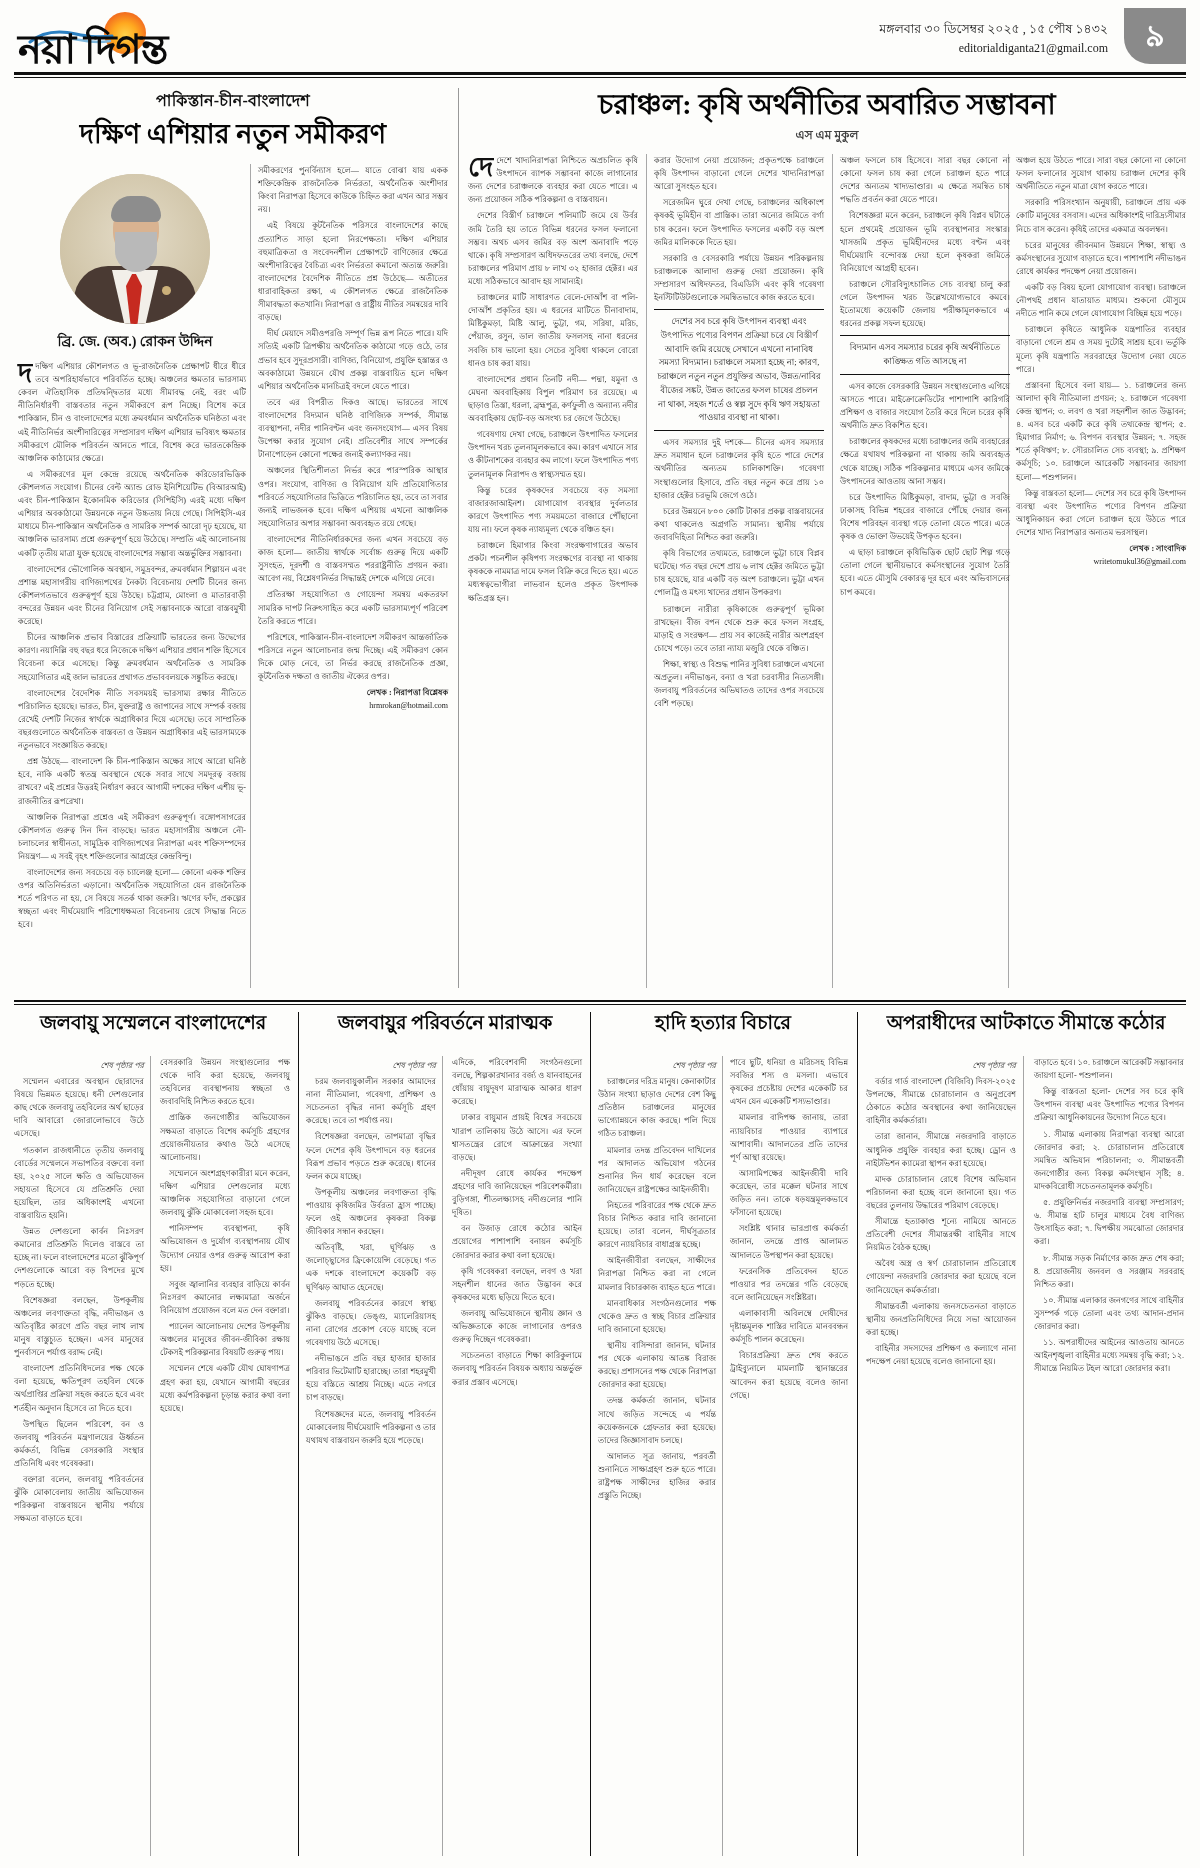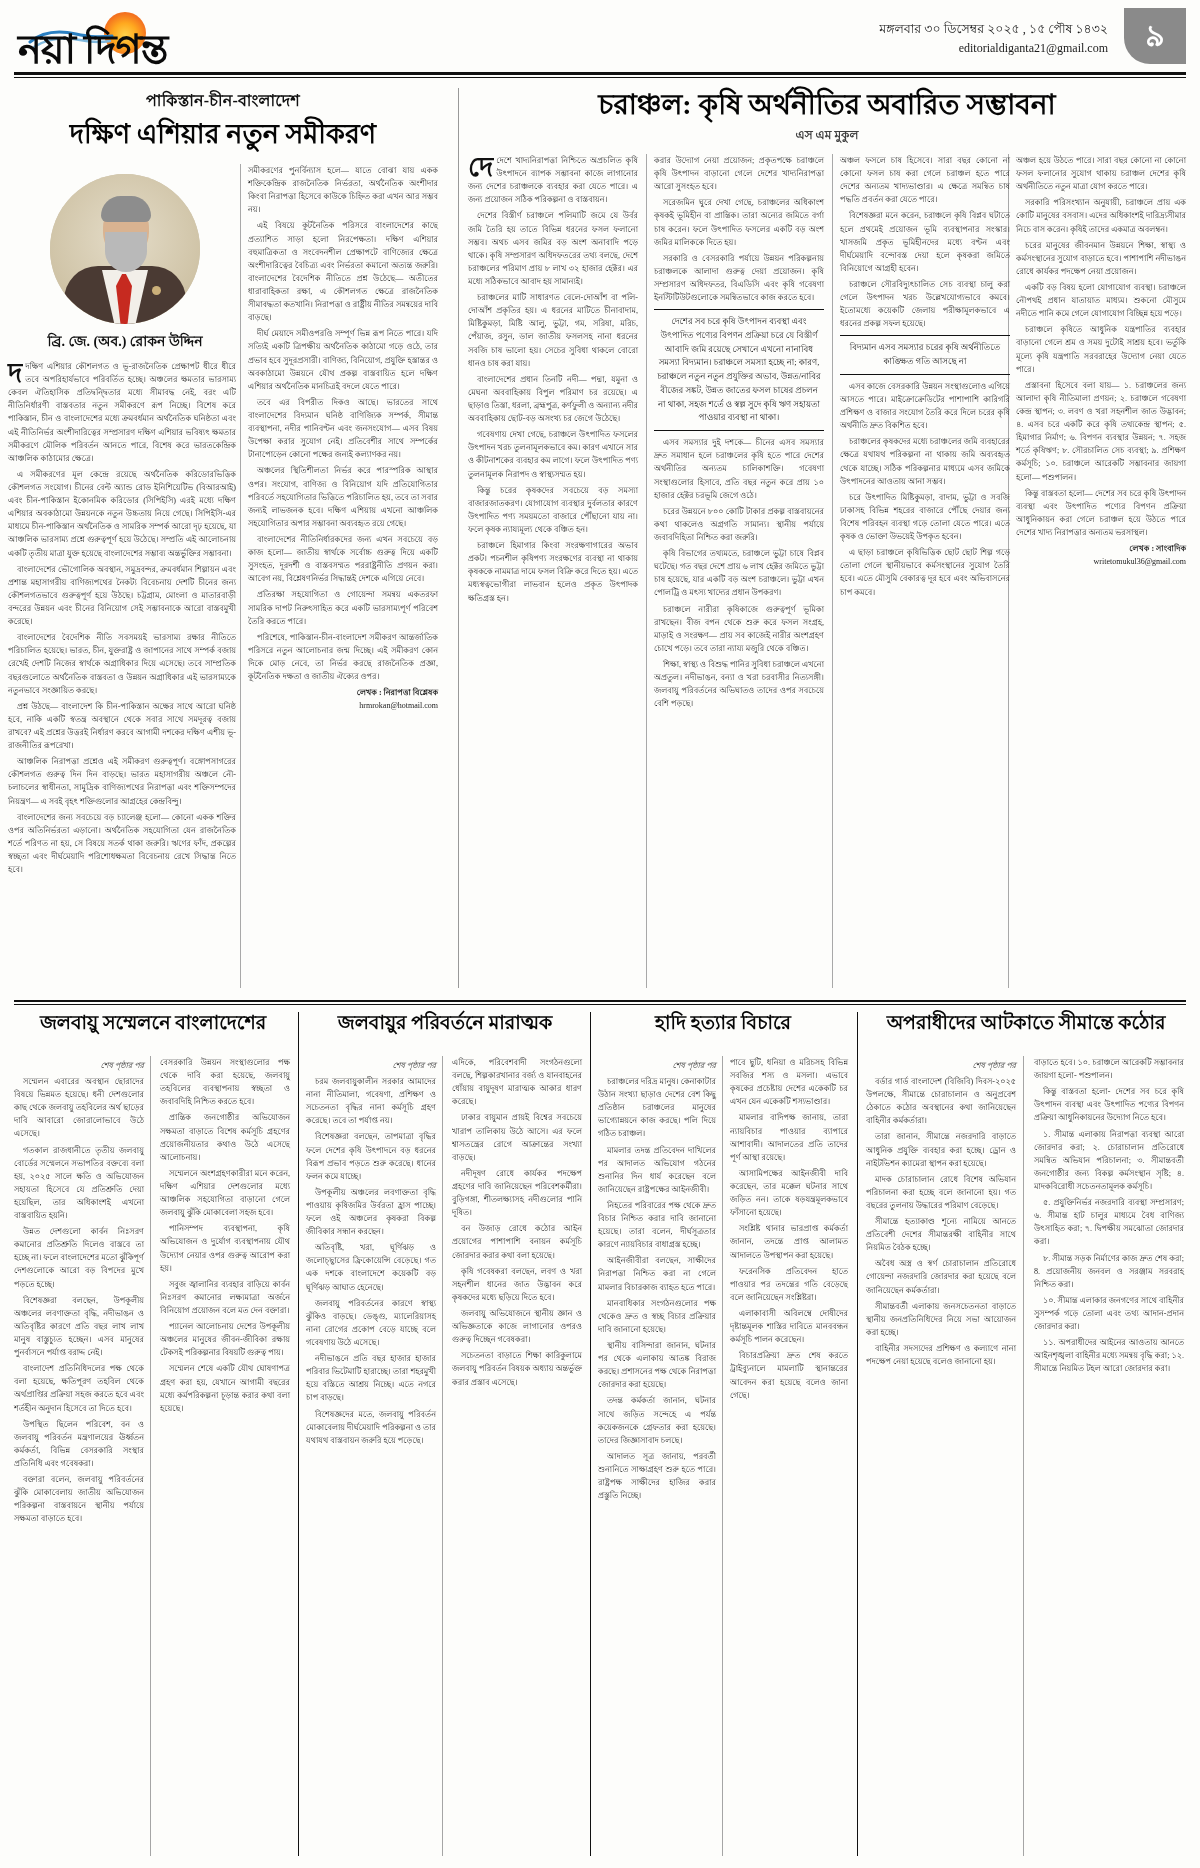--- a/index.html
+++ b/index.html
@@ -64,21 +64,21 @@
 
   .contfrom{
     font-size:8px;text-align:right;font-style:italic;color:#333;margin-bottom:2px;
   }
   .writer-tag{
     font-size:8px;text-align:right;color:#222;margin-top:4px;font-weight:600;
   }
   .writer-mail{font-size:8px;text-align:right;color:#222;}
 
   
-  .artA{position:absolute;left:8px;top:88px;width:430px;height:900px;}
+  .artA{position:absolute;left:18px;top:88px;width:430px;height:900px;}
   .artA .kicker{font-size:16px;}
   .artA .headline{font-size:27px;margin-top:4px;}
   .artA-body{position:absolute;left:0;top:76px;width:430px;height:824px;}
   .portrait{
     position:absolute;left:42px;top:10px;width:150px;height:150px;border-radius:50%;
     overflow:hidden;background:#cfc6b2;
   }
   .p-bg{position:absolute;inset:0;background:radial-gradient(circle at 50% 42%,#e4dcc8 0%,#cfc3a6 70%,#bdb092 100%);}
   .p-suit{position:absolute;left:14px;top:92px;width:122px;height:62px;background:#4a3a33;border-radius:34px 34px 0 0;}
   .p-shirt{position:absolute;left:52px;top:96px;width:46px;height:56px;background:#f2efe9;clip-path:polygon(0 0,100% 0,72% 100%,28% 100%);}
@@ -175,20 +175,21 @@
           <div class="p-hair"></div>
           <div class="p-beard"></div>
           <div class="p-pin"></div>
         </div>
         <div class="artA-caption">ব্রি. জে. (অব.) রোকন উদ্দিন</div>
 
         <div class="artA-c1-text bodytext">
           <p><span class="dropcap">দ</span><span>দক্ষিণ এশিয়ার কৌশলগত ও ভূ-রাজনৈতিক প্রেক্ষাপট ধীরে ধীরে তবে অপরিহার্যভাবে পরিবর্তিত হচ্ছে। অঞ্চলের ক্ষমতার ভারসাম্য কেবল ঐতিহাসিক প্রতিদ্বন্দ্বিতার মধ্যে সীমাবদ্ধ নেই, বরং এটি নীতিনির্ধারণী বাস্তবতার নতুন সমীকরণে রূপ নিচ্ছে। বিশেষ করে পাকিস্তান, চীন ও বাংলাদেশের মধ্যে ক্রমবর্ধমান অর্থনৈতিক ঘনিষ্ঠতা এবং এই নীতিনির্ভর অংশীদারিত্বের সম্প্রসারণ দক্ষিণ এশিয়ার ভবিষ্যৎ ক্ষমতার সমীকরণে মৌলিক পরিবর্তন আনতে পারে, বিশেষ করে ভারতকেন্দ্রিক আঞ্চলিক কাঠামোর ক্ষেত্রে।</span></p>
           <p>এ সমীকরণের মূল কেন্দ্রে রয়েছে অর্থনৈতিক করিডোরভিত্তিক কৌশলগত সংযোগ। চীনের বেল্ট অ্যান্ড রোড ইনিশিয়েটিভ (বিআরআই) এবং চীন-পাকিস্তান ইকোনমিক করিডোর (সিপিইসি) এরই মধ্যে দক্ষিণ এশিয়ার অবকাঠামো উন্নয়নকে নতুন উচ্চতায় নিয়ে গেছে। সিপিইসি-এর মাধ্যমে চীন-পাকিস্তান অর্থনৈতিক ও সামরিক সম্পর্ক আরো দৃঢ় হয়েছে, যা আঞ্চলিক ভারসাম্য প্রশ্নে গুরুত্বপূর্ণ হয়ে উঠেছে। সম্প্রতি এই আলোচনায় একটি তৃতীয় মাত্রা যুক্ত হয়েছে বাংলাদেশের সম্ভাব্য অন্তর্ভুক্তির সম্ভাবনা।</p>
           <p>বাংলাদেশের ভৌগোলিক অবস্থান, সমুদ্রবন্দর, ক্রমবর্ধমান শিল্পায়ন এবং প্রশান্ত মহাসাগরীয় বাণিজ্যপথের নৈকট্য বিবেচনায় দেশটি চীনের জন্য কৌশলগতভাবে গুরুত্বপূর্ণ হয়ে উঠছে। চট্টগ্রাম, মোংলা ও মাতারবাড়ী বন্দরের উন্নয়ন এবং চীনের বিনিয়োগ সেই সম্ভাবনাকে আরো বাস্তবমুখী করেছে।</p>
+          <p>চীনের আঞ্চলিক প্রভাব বিস্তারের প্রক্রিয়াটি ভারতের জন্য উদ্বেগের কারণ। নয়াদিল্লি বহু বছর ধরে নিজেকে দক্ষিণ এশিয়ার প্রধান শক্তি হিসেবে বিবেচনা করে এসেছে। কিন্তু ক্রমবর্ধমান অর্থনৈতিক ও সামরিক সহযোগিতার এই জাল ভারতের প্রথাগত প্রভাববলয়কে সঙ্কুচিত করছে।</p>
           <p>বাংলাদেশের বৈদেশিক নীতি সবসময়ই ভারসাম্য রক্ষার নীতিতে পরিচালিত হয়েছে। ভারত, চীন, যুক্তরাষ্ট্র ও জাপানের সাথে সম্পর্ক বজায় রেখেই দেশটি নিজের স্বার্থকে অগ্রাধিকার দিয়ে এসেছে। তবে সাম্প্রতিক বছরগুলোতে অর্থনৈতিক বাস্তবতা ও উন্নয়ন অগ্রাধিকার এই ভারসাম্যকে নতুনভাবে সংজ্ঞায়িত করছে।</p>
           <p>প্রশ্ন উঠছে— বাংলাদেশ কি চীন-পাকিস্তান অক্ষের সাথে আরো ঘনিষ্ঠ হবে, নাকি একটি স্বতন্ত্র অবস্থানে থেকে সবার সাথে সমদূরত্ব বজায় রাখবে? এই প্রশ্নের উত্তরই নির্ধারণ করবে আগামী দশকের দক্ষিণ এশীয় ভূ-রাজনীতির রূপরেখা।</p>
           <p>আঞ্চলিক নিরাপত্তা প্রশ্নেও এই সমীকরণ গুরুত্বপূর্ণ। বঙ্গোপসাগরের কৌশলগত গুরুত্ব দিন দিন বাড়ছে। ভারত মহাসাগরীয় অঞ্চলে নৌ-চলাচলের স্বাধীনতা, সামুদ্রিক বাণিজ্যপথের নিরাপত্তা এবং শক্তিসম্পদের নিয়ন্ত্রণ— এ সবই বৃহৎ শক্তিগুলোর আগ্রহের কেন্দ্রবিন্দু।</p>
           <p>বাংলাদেশের জন্য সবচেয়ে বড় চ্যালেঞ্জ হলো— কোনো একক শক্তির ওপর অতিনির্ভরতা এড়ানো। অর্থনৈতিক সহযোগিতা যেন রাজনৈতিক শর্তে পরিণত না হয়, সে বিষয়ে সতর্ক থাকা জরুরি। ঋণের ফাঁদ, প্রকল্পের স্বচ্ছতা এবং দীর্ঘমেয়াদি পরিশোধক্ষমতা বিবেচনায় রেখে সিদ্ধান্ত নিতে হবে।</p>
         </div>
       </div>
 
       <div class="artA-c2 bodytext">
         <p>সমীকরণের পুনর্বিন্যাস হলে— যাতে বোঝা যায় একক শক্তিকেন্দ্রিক রাজনৈতিক নির্ভরতা, অর্থনৈতিক অংশীদার কিংবা নিরাপত্তা হিসেবে কাউকে চিহ্নিত করা এখন আর সম্ভব নয়।</p>
         <p>এই বিষয়ে কূটনৈতিক পরিসরে বাংলাদেশের কাছে প্রত্যাশিত সাড়া হলো নিরপেক্ষতা। দক্ষিণ এশিয়ার বহুমাত্রিকতা ও সংবেদনশীল প্রেক্ষাপটে বাণিজ্যের ক্ষেত্রে অংশীদারিত্বের বৈচিত্র্য এবং নির্ভরতা কমানো অত্যন্ত জরুরি। বাংলাদেশের বৈদেশিক নীতিতে প্রশ্ন উঠেছে— অতীতের ধারাবাহিকতা রক্ষা, এ কৌশলগত ক্ষেত্রে রাজনৈতিক সীমাবদ্ধতা কতখানি। নিরাপত্তা ও রাষ্ট্রীয় নীতির সমন্বয়ের দাবি বাড়ছে।</p>
@@ -214,21 +215,21 @@
       <div class="bvr" style="left:178px;"></div>
       <div class="bvr" style="left:364px;"></div>
       <div class="bvr" style="left:540px;"></div>
 
       <div class="bcol b1 bodytext">
         <p><span class="dropcap">দে</span><span>দেশে খাদ্যনিরাপত্তা নিশ্চিতে অপ্রচলিত কৃষি উৎপাদনে ব্যাপক সম্ভাবনা কাজে লাগানোর জন্য দেশের চরাঞ্চলকে ব্যবহার করা যেতে পারে। এ জন্য প্রয়োজন সঠিক পরিকল্পনা ও বাস্তবায়ন।</span></p>
         <p>দেশের বিস্তীর্ণ চরাঞ্চলে পলিমাটি জমে যে উর্বর জমি তৈরি হয় তাতে বিভিন্ন ধরনের ফসল ফলানো সম্ভব। অথচ এসব জমির বড় অংশ অনাবাদি পড়ে থাকে। কৃষি সম্প্রসারণ অধিদফতরের তথ্য বলছে, দেশে চরাঞ্চলের পরিমাণ প্রায় ৮ লাখ ৩২ হাজার হেক্টর। এর মধ্যে সঠিকভাবে আবাদ হয় সামান্যই।</p>
         <p>চরাঞ্চলের মাটি সাধারণত বেলে-দোআঁশ বা পলি-দোআঁশ প্রকৃতির হয়। এ ধরনের মাটিতে চীনাবাদাম, মিষ্টিকুমড়া, মিষ্টি আলু, ভুট্টা, গম, সরিষা, মরিচ, পেঁয়াজ, রসুন, ডাল জাতীয় ফসলসহ নানা ধরনের সবজি চাষ ভালো হয়। সেচের সুবিধা থাকলে বোরো ধানও চাষ করা যায়।</p>
         <p>বাংলাদেশের প্রধান তিনটি নদী— পদ্মা, যমুনা ও মেঘনা অববাহিকায় বিপুল পরিমাণ চর রয়েছে। এ ছাড়াও তিস্তা, ধরলা, ব্রহ্মপুত্র, কর্ণফুলী ও অন্যান্য নদীর অববাহিকায় ছোট-বড় অসংখ্য চর জেগে উঠেছে।</p>
         <p>গবেষণায় দেখা গেছে, চরাঞ্চলে উৎপাদিত ফসলের উৎপাদন খরচ তুলনামূলকভাবে কম। কারণ এখানে সার ও কীটনাশকের ব্যবহার কম লাগে। ফলে উৎপাদিত পণ্য তুলনামূলক নিরাপদ ও স্বাস্থ্যসম্মত হয়।</p>
-        <p>কিন্তু চরের কৃষকদের সবচেয়ে বড় সমস্যা বাজারজাতকরণ। যোগাযোগ ব্যবস্থার দুর্বলতার কারণে উৎপাদিত পণ্য সময়মতো বাজারে পৌঁছানো যায় না। ফলে কৃষক ন্যায্যমূল্য থেকে বঞ্চিত হন।</p>
+        <p>কিন্তু চরের কৃষকদের সবচেয়ে বড় সমস্যা বাজারজাআইনশ। যোগাযোগ ব্যবস্থার দুর্বলতার কারণে উৎপাদিত পণ্য সময়মতো বাজারে পৌঁছানো যায় না। ফলে কৃষক ন্যায্যমূল্য থেকে বঞ্চিত হন।</p>
         <p>চরাঞ্চলে হিমাগার কিংবা সংরক্ষণাগারের অভাব প্রকট। পচনশীল কৃষিপণ্য সংরক্ষণের ব্যবস্থা না থাকায় কৃষককে নামমাত্র দামে ফসল বিক্রি করে দিতে হয়। এতে মধ্যস্বত্বভোগীরা লাভবান হলেও প্রকৃত উৎপাদক ক্ষতিগ্রস্ত হন।</p>
       </div>
 
       <div class="bcol b2 bodytext">
         <p>করার উদ্যোগ নেয়া প্রয়োজন; প্রকৃতপক্ষে চরাঞ্চলে কৃষি উৎপাদন বাড়ানো গেলে দেশের খাদ্যনিরাপত্তা আরো সুসংহত হবে।</p>
         <p>সরেজমিন ঘুরে দেখা গেছে, চরাঞ্চলের অধিকাংশ কৃষকই ভূমিহীন বা প্রান্তিক। তারা অন্যের জমিতে বর্গা চাষ করেন। ফলে উৎপাদিত ফসলের একটি বড় অংশ জমির মালিককে দিতে হয়।</p>
         <p>সরকারি ও বেসরকারি পর্যায়ে উন্নয়ন পরিকল্পনায় চরাঞ্চলকে আলাদা গুরুত্ব দেয়া প্রয়োজন। কৃষি সম্প্রসারণ অধিদফতর, বিএডিসি এবং কৃষি গবেষণা ইনস্টিটিউটগুলোকে সমন্বিতভাবে কাজ করতে হবে।</p>
         <div class="boxed">দেশের সব চরে কৃষি উৎপাদন ব্যবস্থা এবং উৎপাদিত পণ্যের বিপণন প্রক্রিয়া চরে যে বিস্তীর্ণ আবাদি জমি রয়েছে সেখানে এখনো নানাবিধ সমস্যা বিদ্যমান। চরাঞ্চলে সমস্যা হচ্ছে না; কারণ, চরাঞ্চলে নতুন নতুন প্রযুক্তির অভাব, উন্নত/নাবির বীজের সঙ্কট, উন্নত জাতের ফসল চাষের প্রচলন না থাকা, সহজ শর্তে ও স্বল্প সুদে কৃষি ঋণ সহায়তা পাওয়ার ব্যবস্থা না থাকা।</div>
         <p>এসব সমস্যার দুই দশকে— চীনের এসব সমস্যার দ্রুত সমাধান হলে চরাঞ্চলের কৃষি হতে পারে দেশের অর্থনীতির অন্যতম চালিকাশক্তি। গবেষণা সংস্থাগুলোর হিসাবে, প্রতি বছর নতুন করে প্রায় ১০ হাজার হেক্টর চরভূমি জেগে ওঠে।</p>
         <p>চরের উন্নয়নে ৮০০ কোটি টাকার প্রকল্প বাস্তবায়নের কথা থাকলেও অগ্রগতি সামান্য। স্থানীয় পর্যায়ে জবাবদিহিতা নিশ্চিত করা জরুরি।</p>

